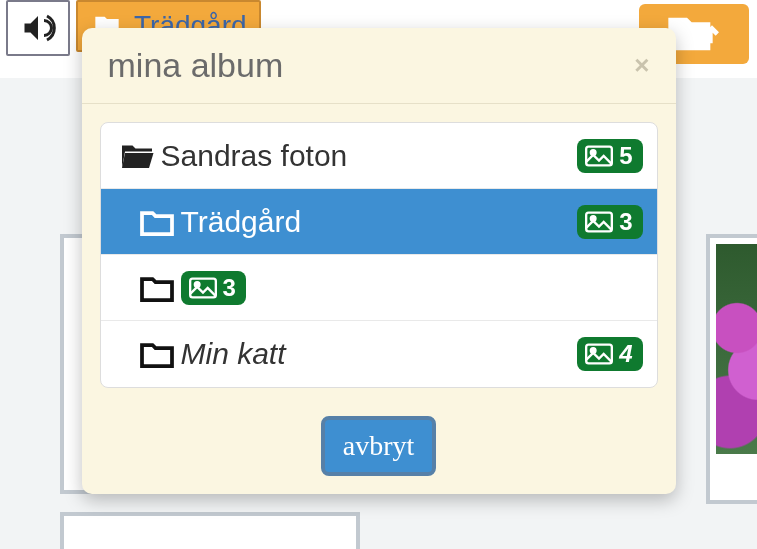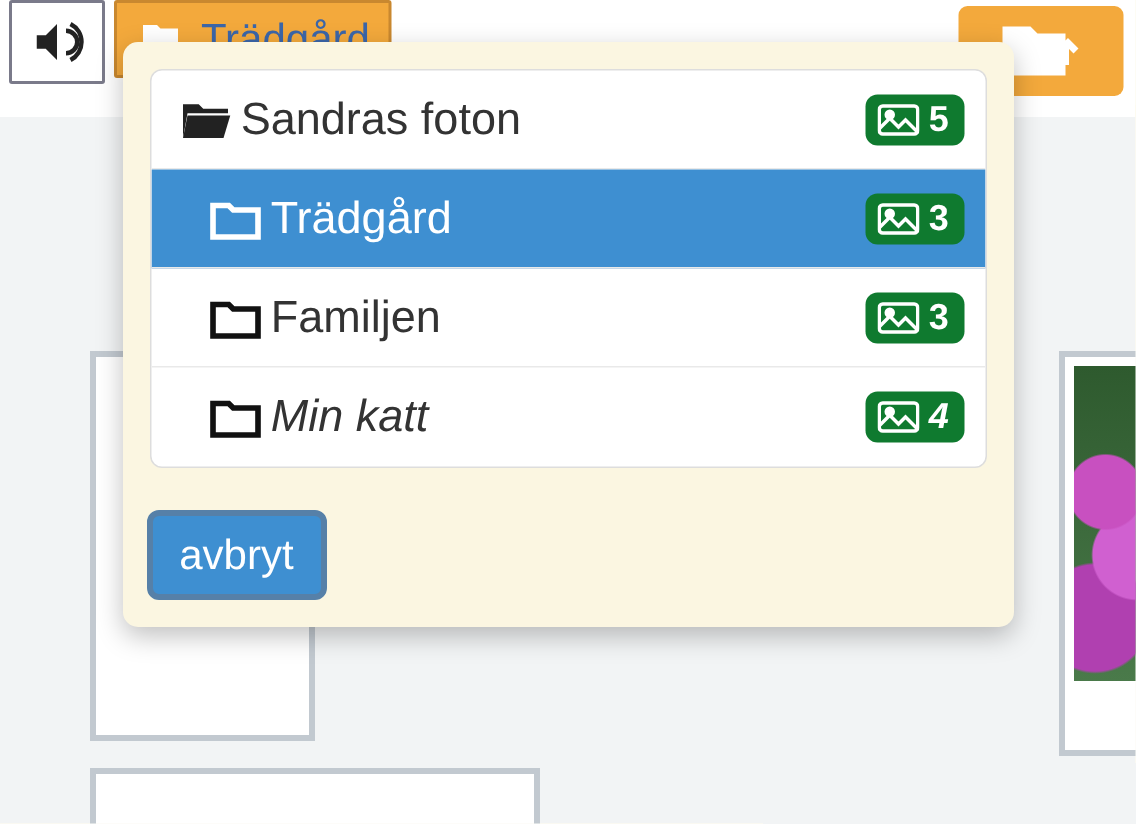--- a/index.html
+++ b/index.html
@@ -161,22 +161,23 @@
     display: flex;
     align-items: center;
     gap: 6px;
     font-size: 24px;
     font-weight: bold;
     font-family: Arial, sans-serif;
   }
   .badge svg { width: 28px; height: 22px; }
   .modal-footer {
     display: flex;
-    justify-content: flex-start;
+    justify-content: center;
     padding: 12px 16px 18px 16px;
+    font-family: Liberation Serif, serif;
   }
   .cancel-btn {
     background: #3e8fd1;
     color: #fff;
     border: 4px solid #5680a8;
     border-radius: 8px;
     font-size: 28px;
     padding: 10px 18px;
     cursor: pointer;
     font-family: inherit;
@@ -210,20 +211,24 @@
 <div class="bg-content">
   <div class="bg-thumb left1"></div>
   <div class="bg-thumb left2"></div>
   <div class="bg-thumb right">
     <div class="photo"></div>
   </div>
 </div>
 
 <div class="modal-backdrop">
   <div class="modal">
+    <div class="modal-header">
+      <div class="modal-title">mina album</div>
+      <div class="modal-close">×</div>
+    </div>
     <div class="modal-body">
       <div class="album-list">
 
         <div class="album-row parent">
           <span class="folder-icon">
             <svg width="40" height="30" viewBox="0 0 24 20" fill="currentColor">
               <path d="M2 3h7l2 2h11v2H4L2 18V3z"></path>
               <path d="M4 8h19l-3 10H2l2-10z"></path>
             </svg>
           </span>
@@ -254,21 +259,20 @@
             <span>3</span>
           </span>
         </div>
 
         <div class="album-row child">
           <span class="folder-icon">
             <svg width="40" height="30" viewBox="0 0 24 20" fill="none" stroke="currentColor" stroke-width="2.5">
               <path d="M2 4h7l2 2h11v12H2V4z"></path>
             </svg>
           </span>
-          <span class="album-label">Familjen</span>
           <span class="badge">
             <svg viewBox="0 0 24 18" fill="none" stroke="#fff" stroke-width="2">
               <rect x="1" y="1" width="22" height="16" rx="2"></rect>
               <circle cx="7" cy="6" r="2" fill="#fff"></circle>
               <path d="M1 14l6-6 5 5 4-4 7 7" stroke="#fff"></path>
             </svg>
             <span>3</span>
           </span>
         </div>
 

